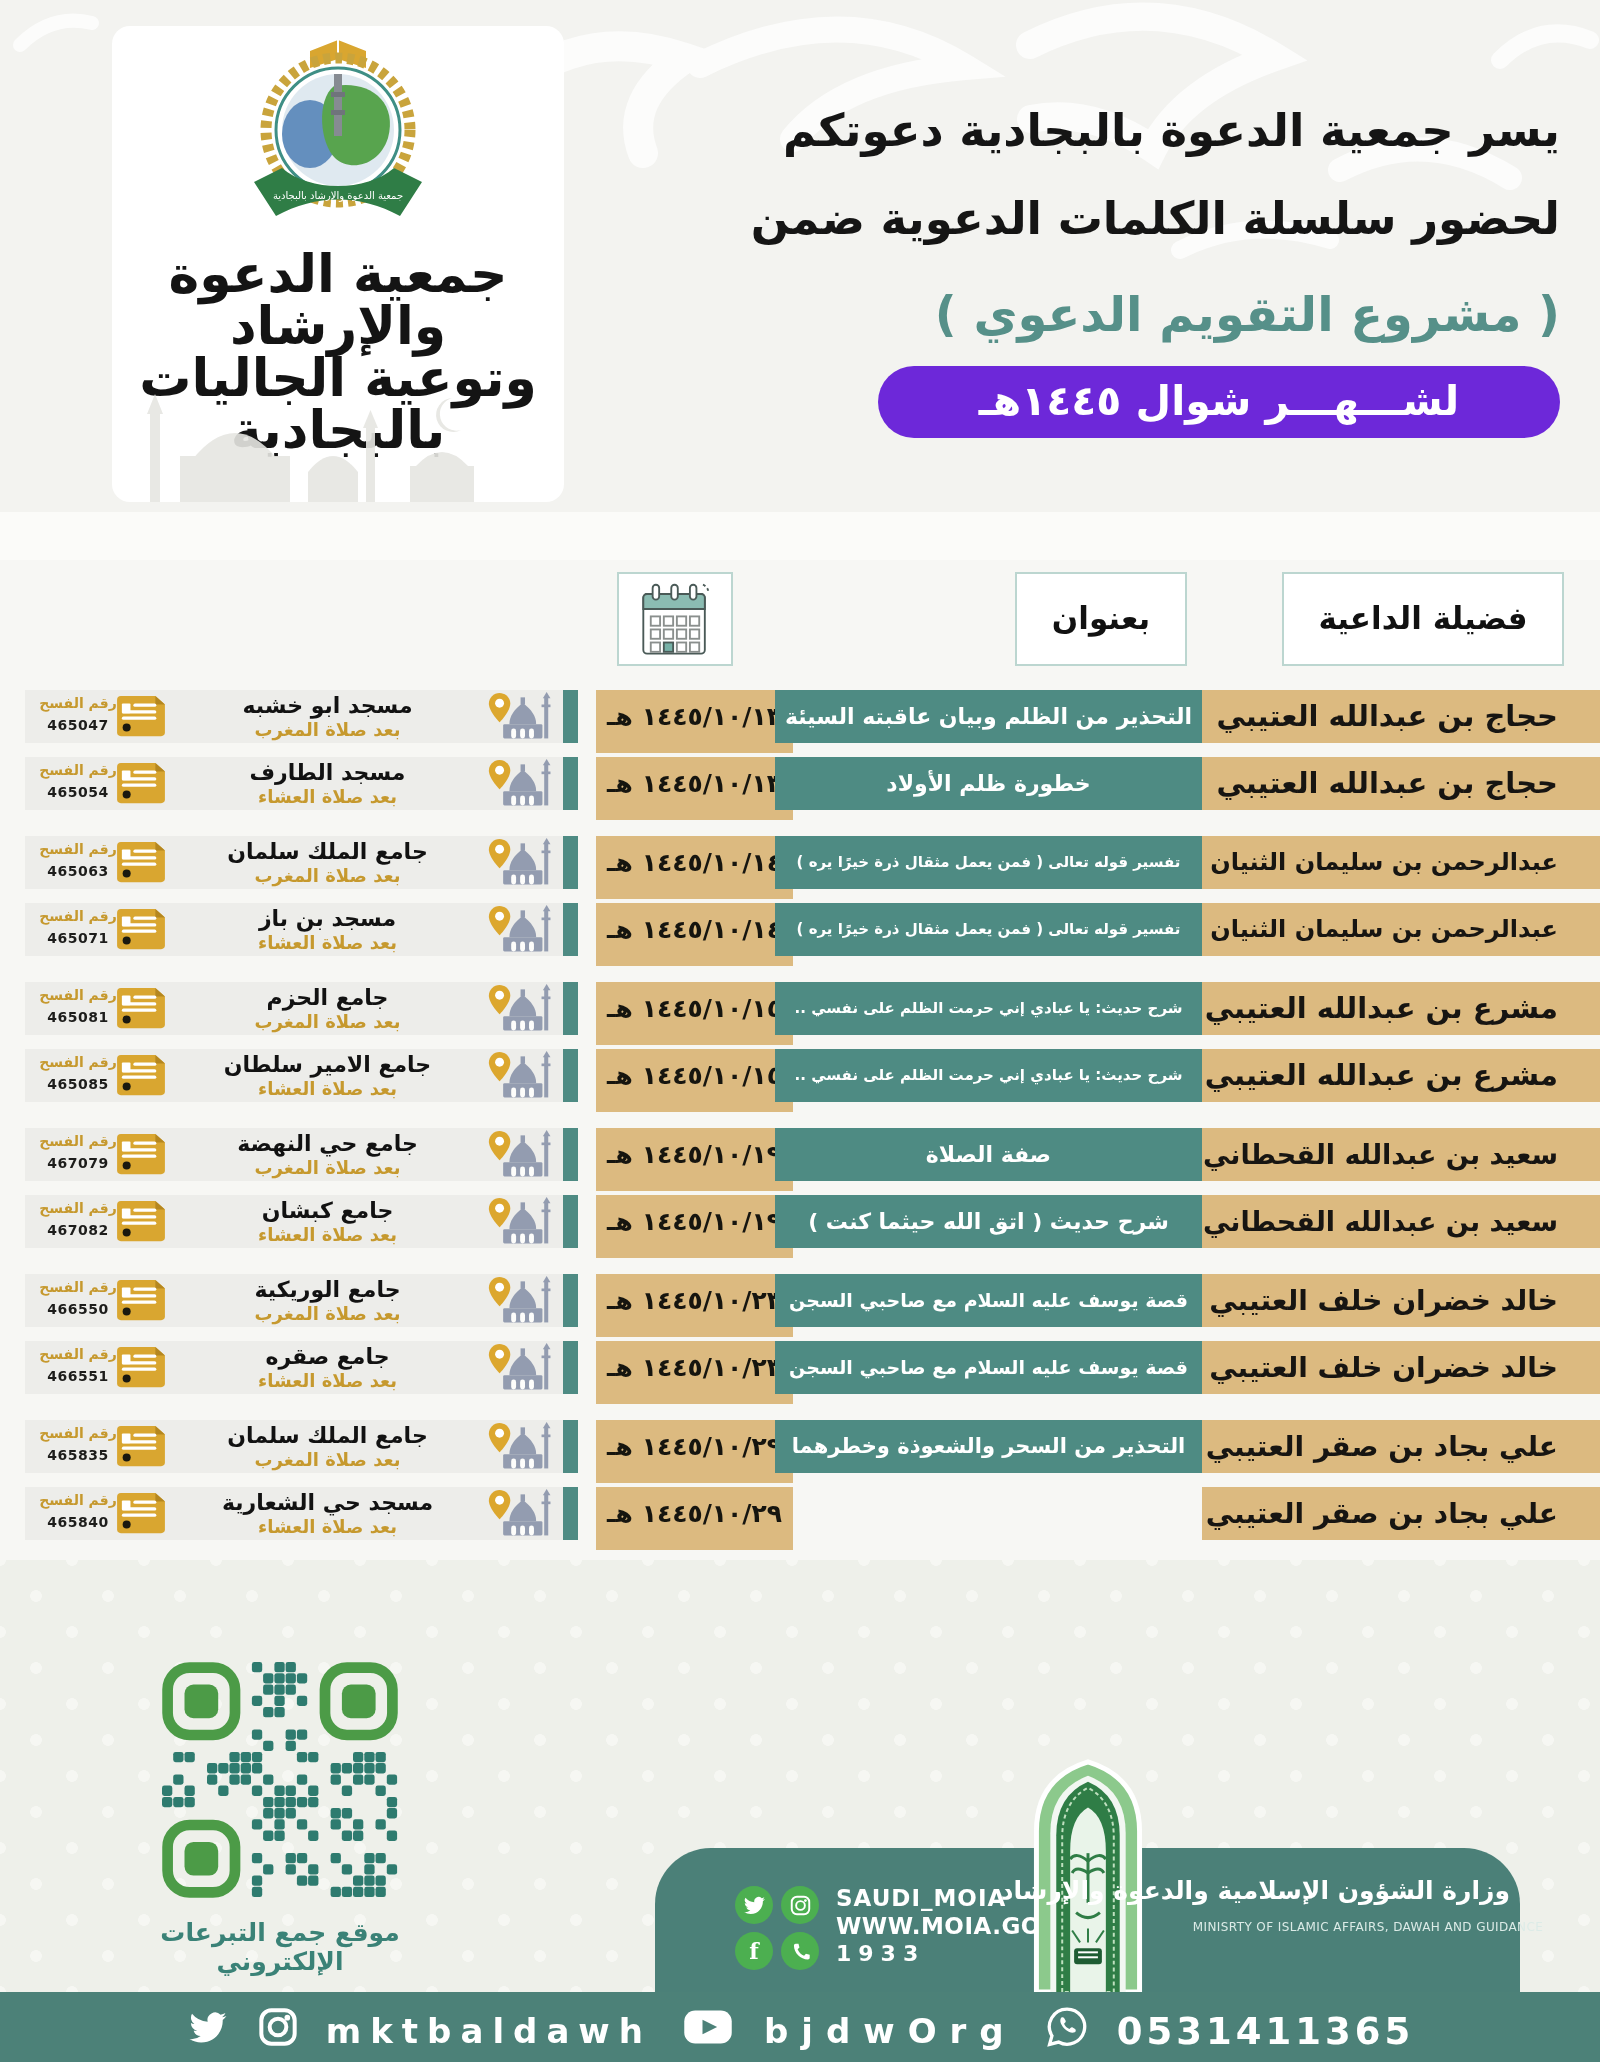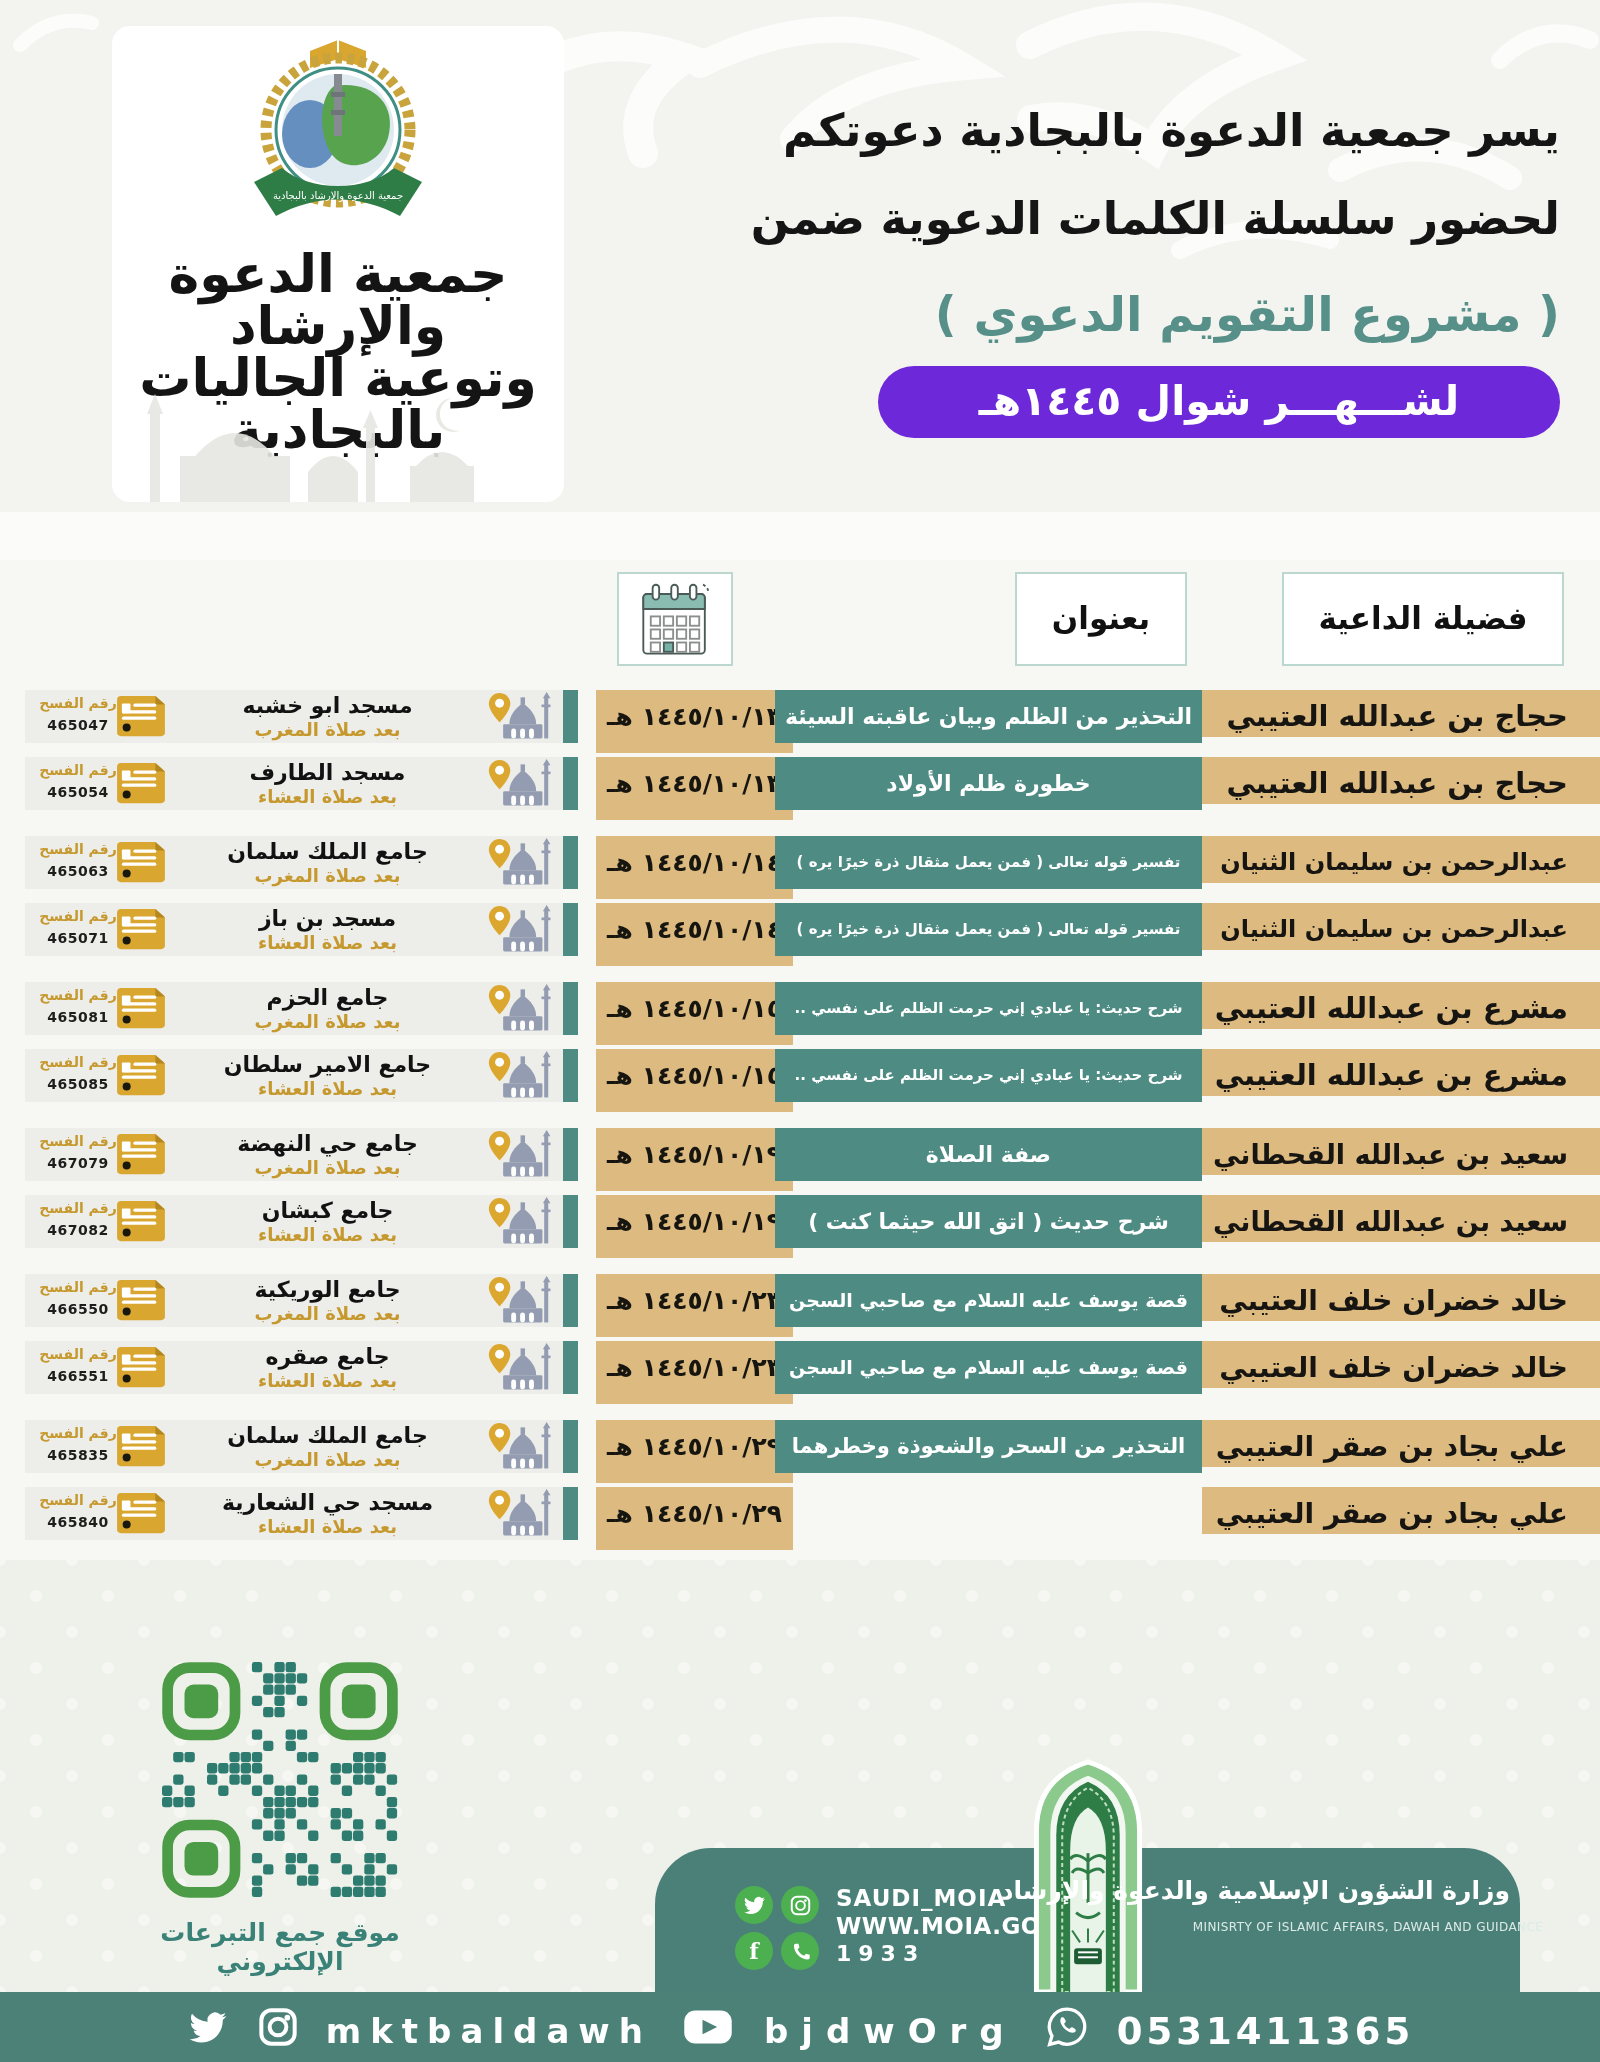--- a/index.html
+++ b/index.html
@@ -34,21 +34,21 @@
   .box-cal svg { margin-top:7px; }
 
   
   #rows { position:absolute; left:0; top:690px; width:1600px; }
   .row { position:relative; width:1600px; height:53px; margin-bottom:14px; }
   .row.group-end { margin-bottom:26px; }
   .left-band { position:absolute; left:25px; top:0; width:538px; height:53px; background:#ededea; }
   .accent { position:absolute; left:563px; top:0; width:15px; height:53px; background:#4e8b83; }
   .date-cell { position:absolute; left:596px; top:0; width:197px; height:63px; background:#dcba80; color:#16150f; font-size:25px; font-weight:bold; text-align:center; line-height:53px; white-space:nowrap; overflow:hidden; }
   .title-cell { position:absolute; left:775px; top:0; width:427px; height:53px; background:#4e8b83; color:#ffffff; font-size:22px; font-weight:bold; text-align:center; line-height:53px; white-space:nowrap; overflow:hidden; padding:0 10px; }
-  .speaker-cell { position:absolute; left:1202px; top:0; width:398px; height:47px; background:#dcba80; color:#171512; font-size:29px; font-weight:bold; text-align:right; line-height:53px; padding-right:32px; white-space:nowrap; overflow:hidden; }
+  .speaker-cell { position:absolute; left:1202px; top:0; width:398px; height:53px; background:#dcba80; color:#171512; font-size:29px; font-weight:bold; text-align:right; line-height:53px; padding-right:42px; white-space:nowrap; overflow:hidden; }
 
   .permit-block { position:absolute; left:6px; top:4px; width:94px; text-align:center; }
   .permit-label { font-size:14px; font-weight:bold; color:#c6992e; line-height:18px; }
   .permit-num { font-size:14px; font-weight:bold; color:#1d1d1b; line-height:26px; letter-spacing:.5px; }
   .permit-icon { position:absolute; left:88px; top:5px; width:56px; height:44px; }
   .mosque-block { position:absolute; left:160px; top:3px; width:285px; text-align:center; }
   .mosque-name { font-size:22px; font-weight:bold; color:#121212; line-height:26px; white-space:nowrap; }
   .mosque-prayer { font-size:18px; font-weight:bold; color:#c6992e; line-height:21px; white-space:nowrap; }
   .mosque-icon { position:absolute; left:458px; top:2px; width:76px; height:50px; }
 

